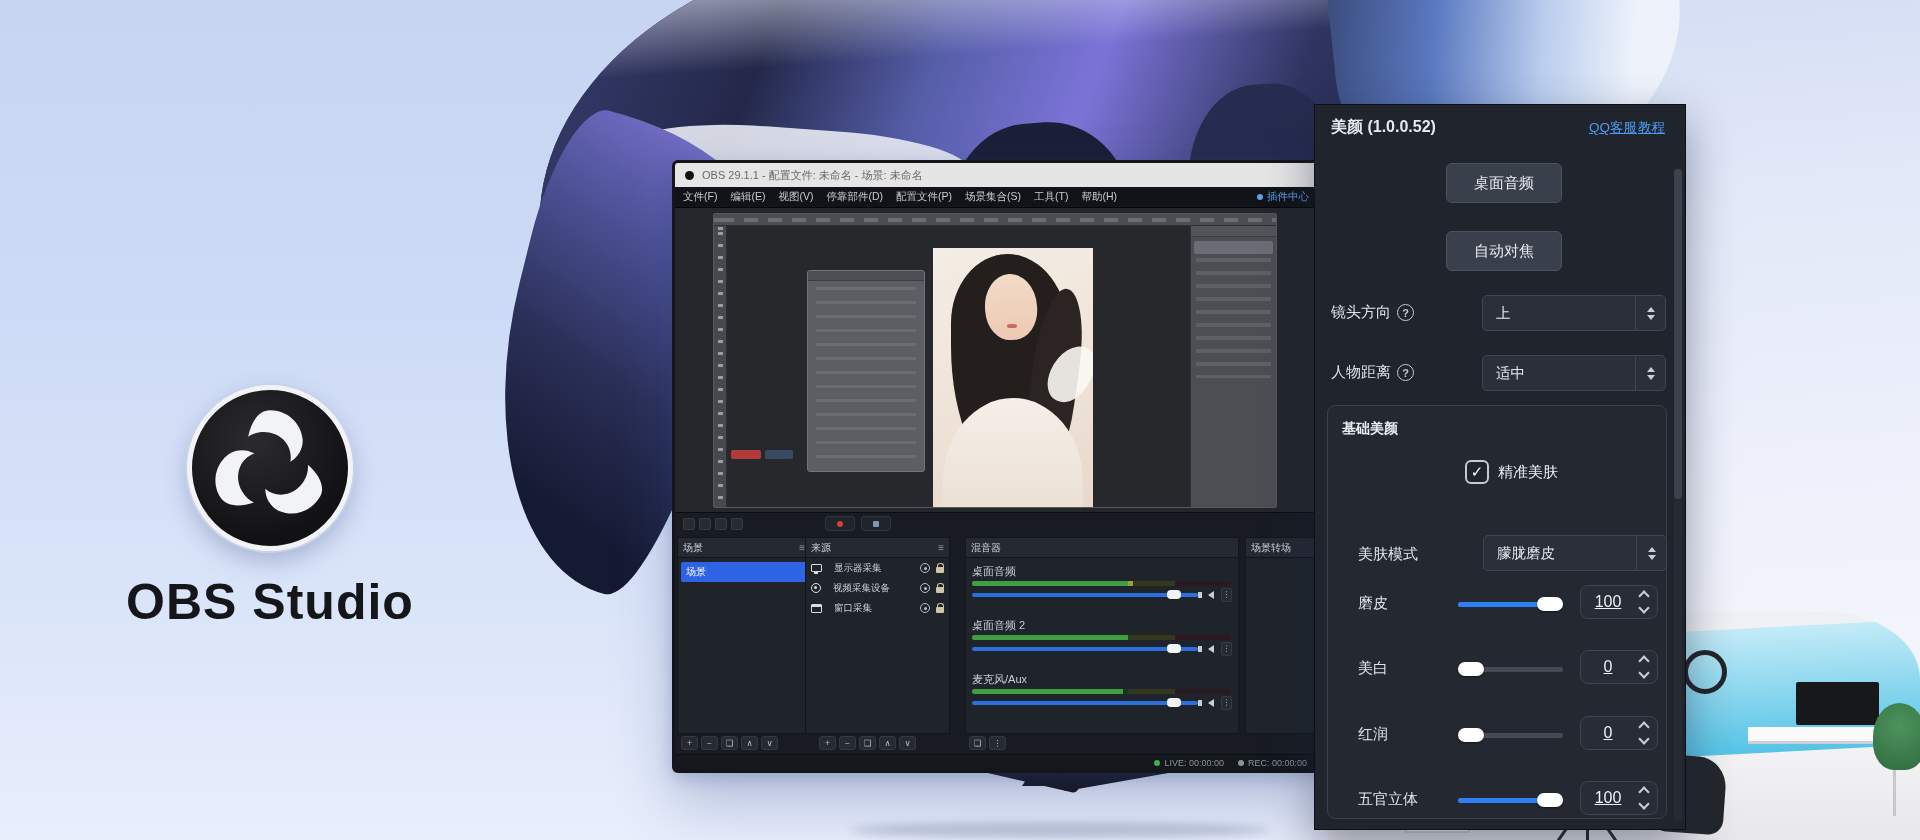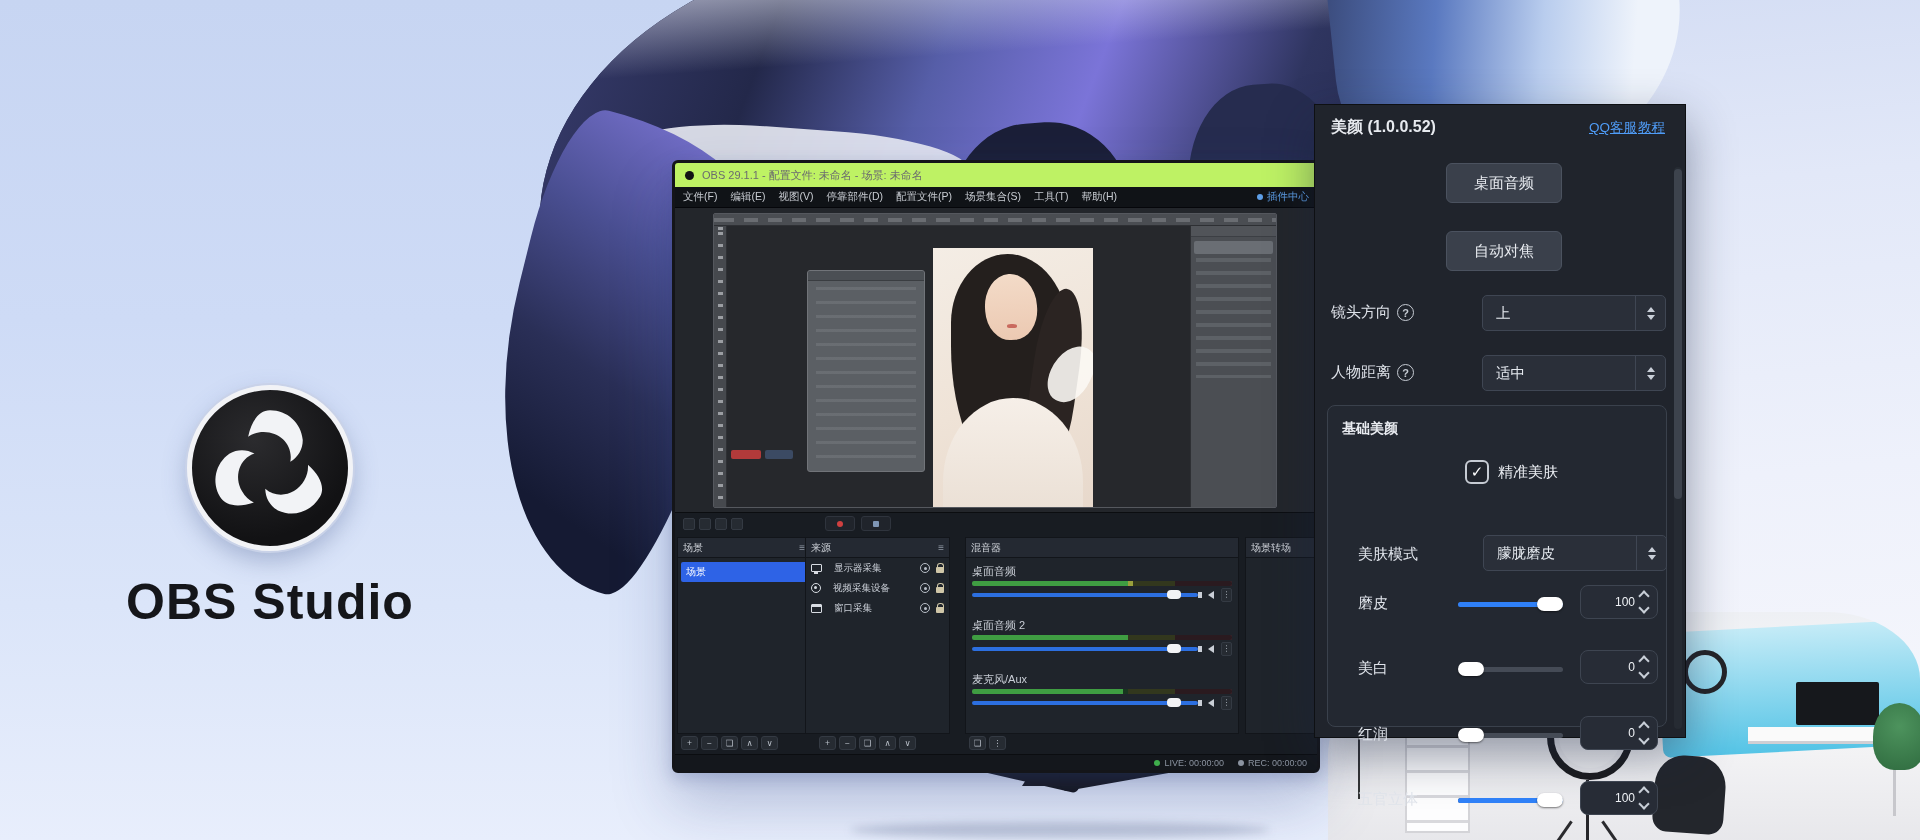--- a/index.html
+++ b/index.html
@@ -68,21 +68,21 @@
     background:radial-gradient(circle at 40% 32%,#2b2b2e,#121214 70%);
     border:5px solid #f2f3f6; box-shadow:0 0 0 2px #c9d2e8, 0 10px 24px rgba(70,90,140,.35); position:relative; }
   .brand-name { margin-top:22px; font-size:50px; font-weight:bold; color:#15161a; letter-spacing:1px; }
 
   
   .monitor { position:absolute; left:672px; top:160px; width:648px; height:613px;
     background:#0e0f12; border:3px solid #141519; border-radius:6px; z-index:5;
     box-shadow:0 30px 60px rgba(50,70,130,.28), 0 6px 16px rgba(50,70,130,.22); }
   .screen { position:absolute; inset:0; overflow:hidden; border-radius:3px; background:#181c22; }
 
-  .titlebar { height:24px; background:#bef264; display:flex; align-items:center; padding:0 10px; }
+  .titlebar { height:24px; background:#e5e5e5; display:flex; align-items:center; padding:0 10px; }
   .tb-dot { width:9px; height:9px; border-radius:50%; background:#121214; margin-right:8px; flex:0 0 auto; }
   .tb-text { font-size:11px; color:#6b6b6f; white-space:nowrap; }
 
   .menubar { height:21px; background:#101317; display:flex; align-items:center;
     padding:0 8px; gap:13px; font-size:10.5px; color:#c8ccd2; border-bottom:1px solid #05060a; }
   .menu-spacer { flex:1; }
   .menu-plugin { color:#5e9fe8; display:flex; align-items:center; gap:4px; }
   .menu-plugin::before { content:""; width:6px; height:6px; border-radius:50%; background:#5e9fe8; }
 
   .preview { height:304px; background:#23262b; position:relative; }
@@ -181,21 +181,21 @@
   .stand-neck { position:absolute; left:1022px; top:766px; width:72px; height:20px; background:#141416; z-index:4;
     clip-path:polygon(18% 0,82% 0,100% 100%,0 100%); }
   .stand-leg-l { position:absolute; left:790px; top:772px; width:290px; height:22px; background:#121214;
     transform:rotate(13deg); transform-origin:right center; border-radius:6px; z-index:4; }
   .stand-leg-r { position:absolute; left:1060px; top:772px; width:250px; height:20px; background:#121214;
     transform:rotate(-10deg); transform-origin:left center; border-radius:6px; z-index:4; }
   .stand-shadow { position:absolute; left:850px; top:822px; width:420px; height:16px; background:rgba(60,75,120,.25);
     border-radius:50%; filter:blur(4px); z-index:3; }
 
   
-  .panel { position:absolute; left:1314px; top:104px; width:372px; height:634px;
+  .panel { position:absolute; left:1314px; top:104px; width:372px; height:726px;
     background:#20242c; border:1px solid #0e1013; z-index:10;
     box-shadow:0 18px 44px rgba(25,35,65,.45); color:#e8ebf0; }
   .p-head { position:absolute; left:16px; right:20px; top:12px; display:flex; align-items:baseline; }
   .p-title { font-size:16px; font-weight:600; color:#e7eaef; }
   .p-links { margin-left:auto; display:flex; gap:1px; font-size:13.5px; }
   .p-link { color:#4f9cf7; text-decoration:underline; }
   .p-scroll { position:absolute; right:3px; top:62px; bottom:8px; width:8px; background:#262b33; border-radius:4px; }
   .p-thumb { position:absolute; left:0; top:2px; width:8px; height:330px; background:#3d434d; border-radius:4px; }
   .p-btn { position:absolute; left:131px; width:116px; height:40px; background:#3a404b;
     border:1px solid #4b525f; border-radius:6px; color:#e8ebf0; font-size:15px;
@@ -220,21 +220,21 @@
     color:#fff; font-size:15px; display:flex; align-items:center; justify-content:center; }
   .cb-label { font-size:15px; color:#e8ebf0; }
   .g-label { position:absolute; left:30px; font-size:15px; color:#dfe3ea; }
   .g-sel { left:155px; }
   .brow-track { position:absolute; left:130px; width:105px; height:5px; border-radius:3px; background:#454b56; }
   .brow-fill { position:absolute; left:0; top:0; height:5px; border-radius:3px; background:#2f80f7; }
   .brow-knob { position:absolute; top:-5px; width:26px; height:14px; border-radius:7px; background:#fff;
     box-shadow:0 1px 2px rgba(0,0,0,.5); }
   .numbox { position:absolute; left:252px; width:78px; height:34px; background:#272c36;
     border:1px solid #3e4551; border-radius:8px; display:flex; align-items:center; }
-  .num { flex:1; text-align:right; font-size:12px; color:#eef1f5; }
+  .num { flex:1; text-align:center; font-size:16px; color:#eef1f5;text-decoration:underline; }
   .spin { width:22px; display:flex; flex-direction:column; gap:4px; align-items:center; padding-right:4px; }
   .chev-up { width:8px; height:8px; border-left:2px solid #c9cfd8; border-top:2px solid #c9cfd8;
     transform:rotate(45deg); margin-top:3px; }
   .chev-dn { width:8px; height:8px; border-left:2px solid #c9cfd8; border-top:2px solid #c9cfd8;
     transform:rotate(225deg); margin-bottom:3px; }
 </style>
 </head>
 <body>
 
 <div class="blob-top">

